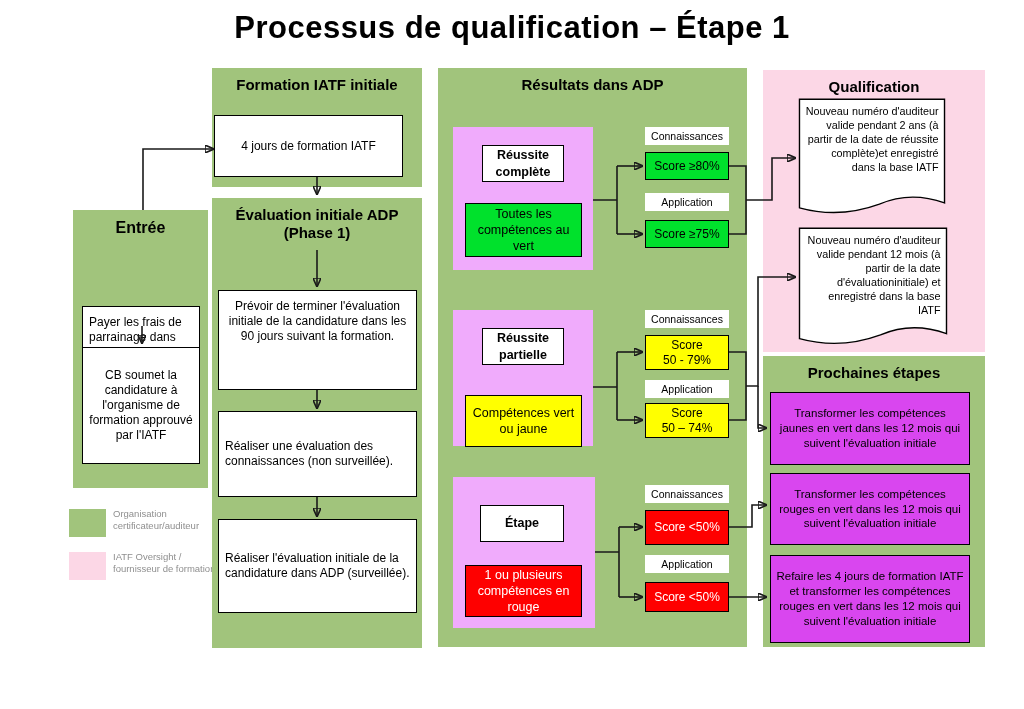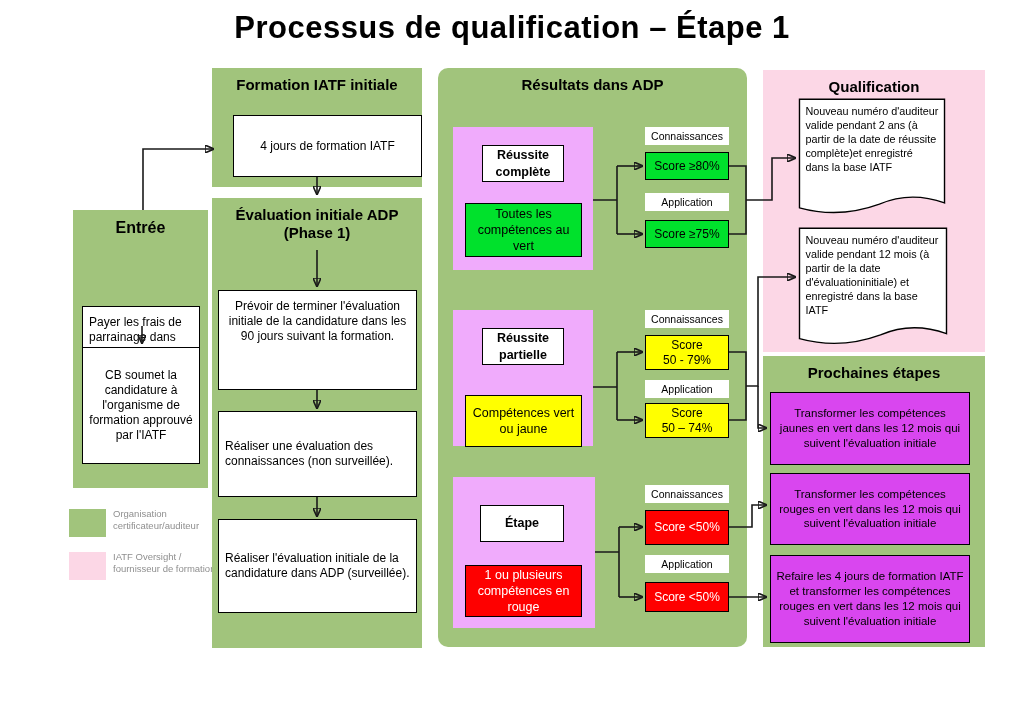--- a/index.html
+++ b/index.html
@@ -23,21 +23,21 @@
         line-height:1.3;display:flex;align-items:center;justify-content:center;
         text-align:center;padding:2px;}
   .scolLabel{position:absolute;background:#fff;font-size:10.5px;display:flex;
              align-items:center;justify-content:center;text-align:center;box-sizing:border-box;}
   .score{position:absolute;border:1.5px solid #000;box-sizing:border-box;font-size:12px;
          line-height:1.25;display:flex;align-items:center;justify-content:center;
          text-align:center;white-space:pre-line;}
   .doc{position:absolute;}
   .doc svg{position:absolute;left:0;top:0;width:100%;height:100%;}
   .doc .doc-text{position:absolute;left:5%;top:5%;width:90%;font-size:10.8px;line-height:1.3;
-                 text-align:left;}
+                 text-align:right;}
   .nbox{position:absolute;background:#d946ef;border:1.5px solid #000;box-sizing:border-box;
         font-size:11.5px;line-height:1.3;display:flex;align-items:center;justify-content:center;
         text-align:center;padding:3px 5px;}
   .legend-swatch{position:absolute;width:37px;height:28px;}
   .legend-label{position:absolute;font-size:9.5px;line-height:1.25;width:110px;}
   .arrows{position:absolute;left:0;top:0;width:1024px;height:709px;pointer-events:none;}
   .arrows path{stroke:#1a1a1a;stroke-width:1.6;fill:none;}
 </style>
 </head>
 <body>
@@ -52,32 +52,32 @@
     <div class="wbox" style="left:9px;top:137px;width:118px;height:117px;">CB soumet la candidature à l'organisme de formation approuvé par l'IATF</div>
   </div>
 
   <div class="legend-swatch" style="left: 69px; top: 509px; background: rgb(161, 196, 124);"></div>
   <div class="legend-label" style="left: 113px; top: 508px; color: rgb(143, 143, 143);">Organisation certificateur/auditeur</div>
   <div class="legend-swatch" style="left: 69px; top: 552px; background: rgb(252, 215, 230);"></div>
   <div class="legend-label" style="left: 113px; top: 551px; color: rgb(143, 143, 143);">IATF Oversight / fournisseur de formation</div>
 
   <div class="panel" style="left: 212px; top: 68px; width: 210px; height: 119px; background: rgb(161, 196, 124);">
     <div class="panel-title">Formation IATF initiale</div>
-    <div class="wbox" style="left:21px;top:47px;width:189px;height:62px;">4 jours de formation IATF</div>
+    <div class="wbox" style="left:2px;top:47px;width:189px;height:62px;">4 jours de formation IATF</div>
   </div>
 
   <div class="panel" style="left: 212px; top: 198px; width: 210px; height: 450px; background: rgb(161, 196, 124);">
     <div class="panel-title">Évaluation initiale ADP
 (Phase 1)</div>
     <div class="wbox topalign" style="left:6px;top:92px;width:199px;height:100px;">Prévoir de terminer l'évaluation initiale de la candidature dans les 90 jours suivant la formation.</div>
     <div class="wbox left" style="left:6px;top:213px;width:199px;height:86px;">Réaliser une évaluation des connaissances (non surveillée).</div>
     <div class="wbox left" style="left:6px;top:321px;width:199px;height:94px;">Réaliser l'évaluation initiale de la candidature dans ADP (surveillée).</div>
   </div>
 
-  <div class="panel" style="left: 438px; top: 68px; width: 309px; height: 579px; background: rgb(161, 196, 124); border-radius: 10px;">
+  <div class="panel" style="left: 438px; top: 68px; width: 309px; height: 579px; background: rgb(161, 196, 124);">
     <div class="panel-title">Résultats dans ADP</div>
 
     <div class="card" style="left:15px;top:59px;width:140px;height:143px;">
       <div class="outcome" style="left:29px;top:18px;width:82px;height:37px;">Réussite complète</div>
       <div class="chip" style="left: 12px; top: 76px; width: 117px; height: 54px; background: rgb(0, 225, 44); color: rgb(0, 0, 0);">Toutes les compétences au vert</div>
     </div>
     <div class="scolLabel" style="left:207px;top:59px;width:84px;height:18px;">Connaissances</div>
     <div class="score" style="left: 207px; top: 84px; width: 84px; height: 28px; background: rgb(0, 225, 44); color: rgb(0, 0, 0);">Score ≥80%</div>
     <div class="scolLabel" style="left:207px;top:125px;width:84px;height:18px;">Application</div>
     <div class="score" style="left: 207px; top: 152px; width: 84px; height: 28px; background: rgb(0, 225, 44); color: rgb(0, 0, 0);">Score ≥75%</div>

